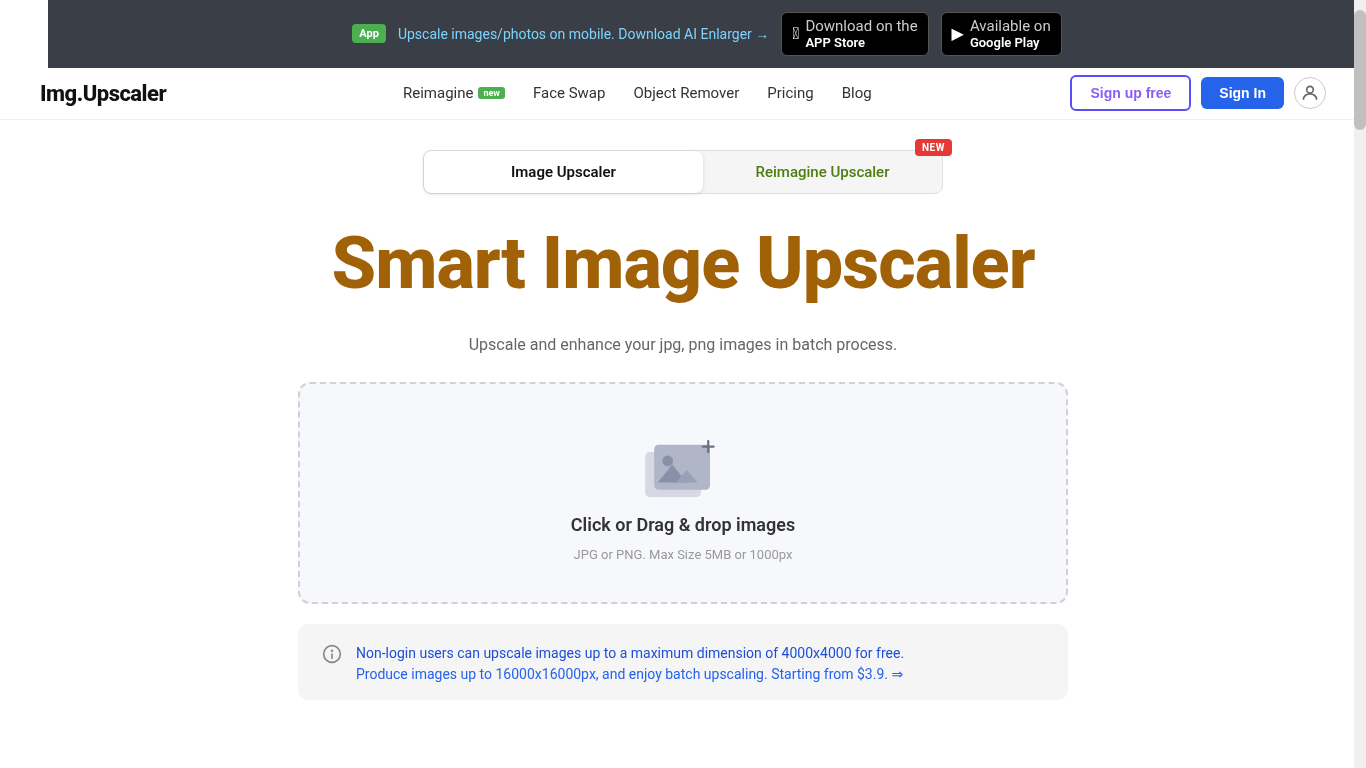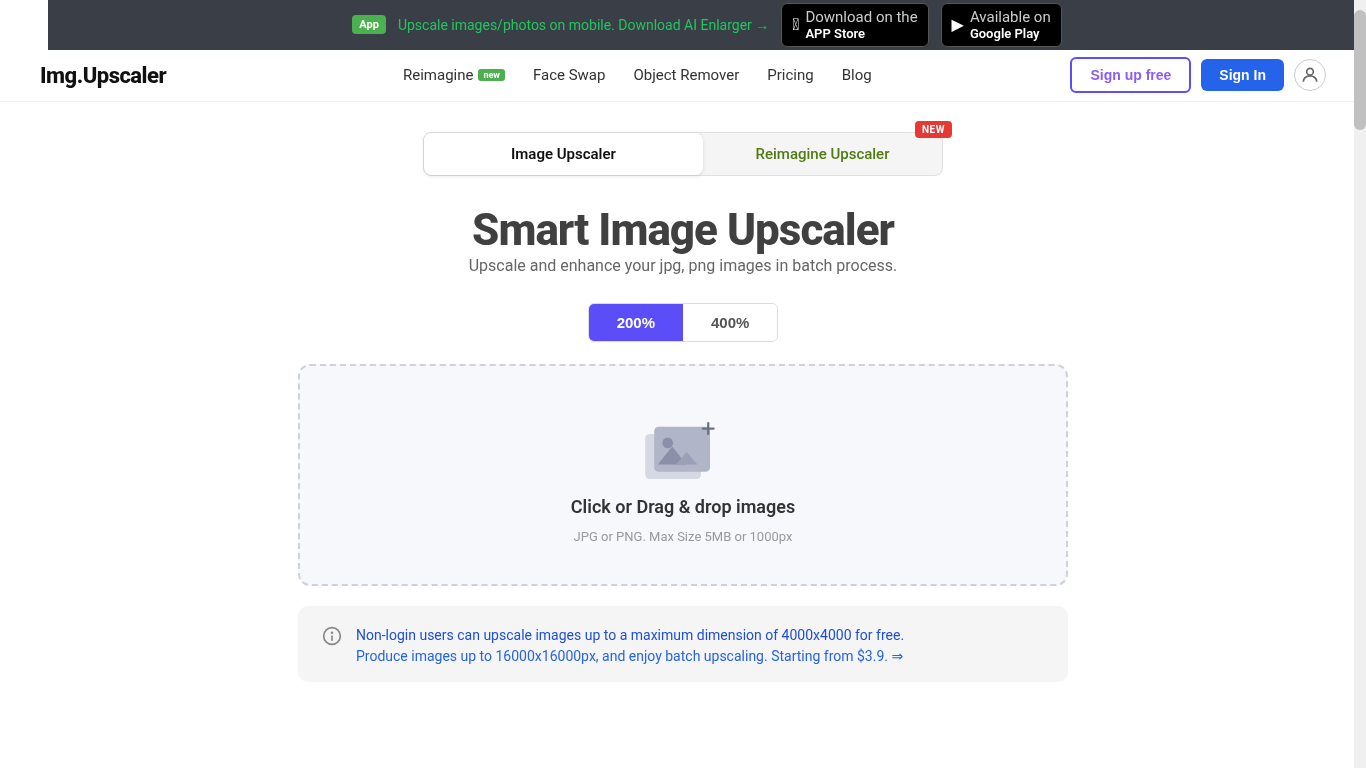--- a/index.html
+++ b/index.html
@@ -6,34 +6,34 @@
     body { font-family: -apple-system, BlinkMacSystemFont, 'Segoe UI', Roboto, sans-serif; background: #fff; width: 1366px; min-height: 768px; overflow-x: hidden; }
 
     
     .top-banner {
       background: #3a3f47;
       color: #fff;
       display: flex;
       align-items: center;
       justify-content: center;
       gap: 12px;
-      padding: 3px 20px;
+      padding: 12px 20px;
       font-size: 14px;
       min-height: 42px;
       margin-left: 48px;
     }
     .app-badge {
       background: #4caf50;
       color: #fff;
       font-size: 11px;
       font-weight: 700;
       padding: 3px 7px;
       border-radius: 4px;
     }
-    .banner-text { color: #22c55e; text-align: right; }
+    .banner-text { color: #7dd3fc; text-align: right; }
     .store-btn {
       display: flex;
       align-items: center;
       gap: 6px;
       background: #000;
       color: #fff;
       border: 1px solid #555;
       border-radius: 6px;
       padding: 4px 10px;
       cursor: pointer;
@@ -171,25 +171,25 @@
       border-radius: 4px;
       letter-spacing: 0.5px;
     }
     .tab-reimagine-wrapper {
       flex: 1;
       position: relative;
     }
 
     
     .main-title {
-      font-size: 44px;
+      font-size: 72px;
       font-weight: 800;
-      color: #404040;
+      color: #a16207;
       text-align: center;
-      margin-bottom: 2px;
+      margin-bottom: 32px;
       letter-spacing: -1px;
       line-height: 1.1;
     }
     .main-subtitle {
       font-size: 16px;
       color: #666;
       text-align: center;
       margin-bottom: 28px;
     }
 
@@ -356,24 +356,20 @@
       <div class="tab-item">
         <span>Reimagine Upscaler</span>
       </div>
       <span class="tab-new-badge">NEW</span>
     </div>
   </div>
 
   <h1 class="main-title">Smart Image Upscaler</h1>
   <p class="main-subtitle">Upscale and enhance your jpg, png images in batch process.</p>
 
-  <div class="scale-buttons">
-    <button class="scale-btn active">200%</button>
-    <button class="scale-btn">400%</button>
-  </div>
 
   <div class="upload-area">
     <svg viewBox="0 0 100 85" fill="none" xmlns="http://www.w3.org/2000/svg">
 
       <rect x="8" y="18" width="62" height="50" rx="5" fill="#c8ccd8" opacity="0.7"></rect>
 
       <rect x="18" y="10" width="62" height="50" rx="5" fill="#b0b5c8"></rect>
 
       <circle cx="33" cy="28" r="6" fill="#8a90a8"></circle>
       <path d="M22 52 L38 32 L54 52 Z" fill="#8a90a8"></path>

